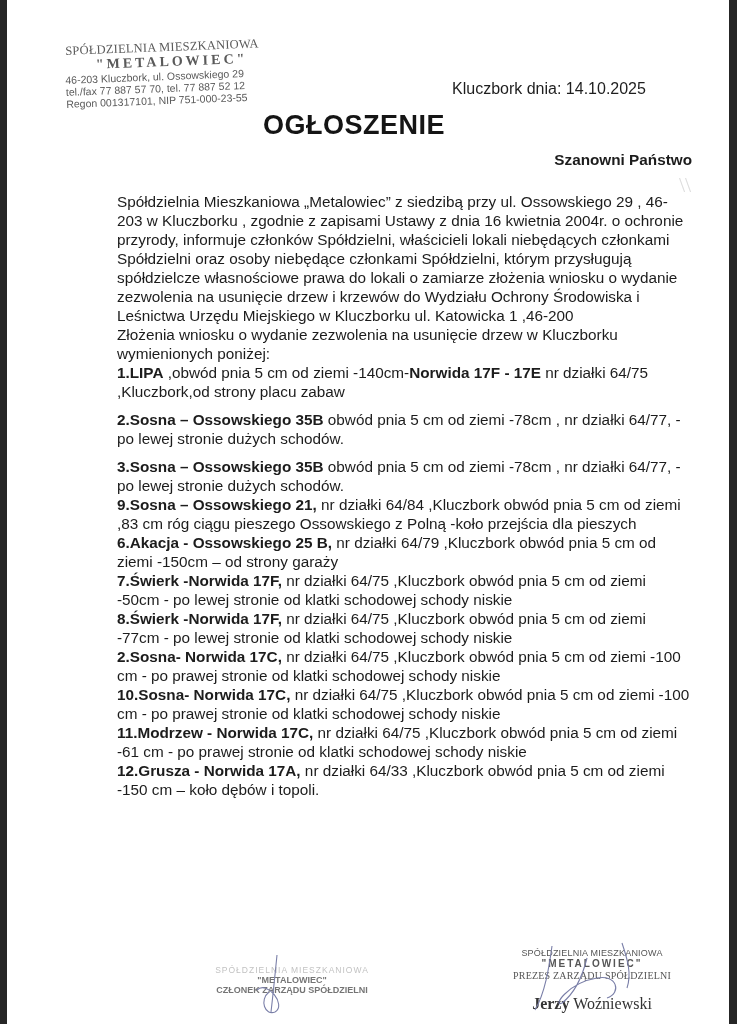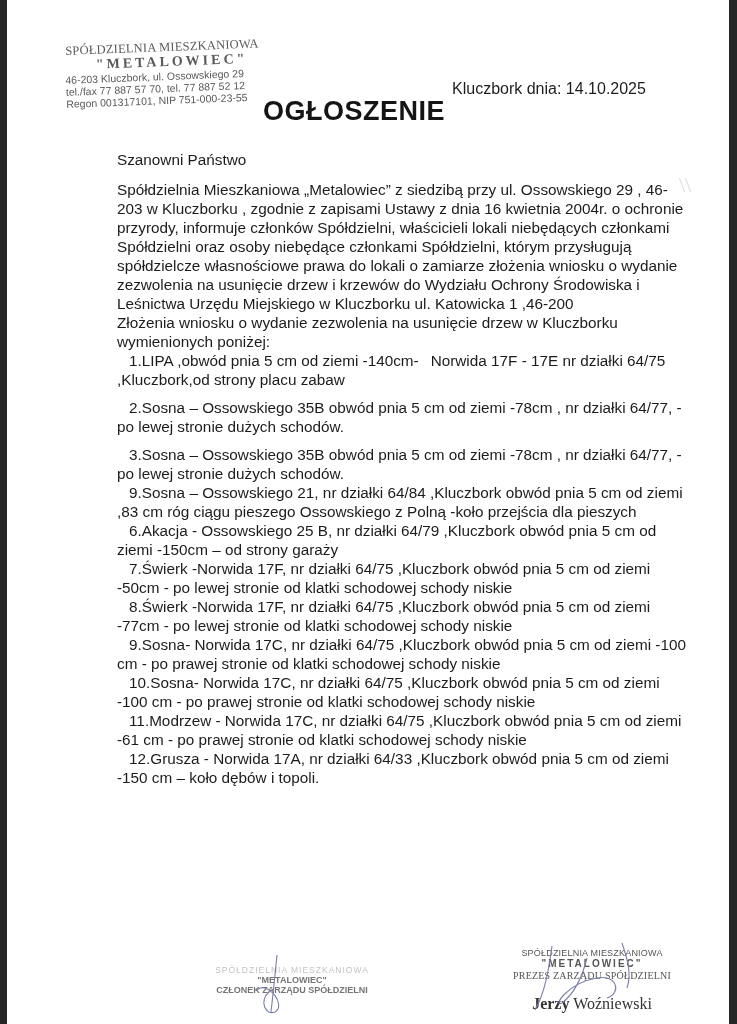--- a/index.html
+++ b/index.html
@@ -27,32 +27,32 @@
       font-family: "Liberation Serif", serif; font-size: 14px; font-weight: bold; letter-spacing: 3px;
       padding-left: 32px; margin-top: -1px;
     }
     .stamp-header .line {
       font-size: 10.5px; line-height: 12px; padding-left: 1px;
     }
     .date {
       position: absolute; left: 445px; top: 80px; font-size: 16px; color: #1e1e1e;
     }
     .title {
-      position: absolute; left: 256px; top: 96px; font-size: 27px; font-weight: bold; letter-spacing: 0.5px; color: #151515;
+      position: absolute; left: 256px; top: 110px; font-size: 27px; font-weight: bold; letter-spacing: 0.5px; color: #151515;
     }
     .body-text {
       position: absolute; left: 110px; top: 150px; width: 575px;
       font-size: 15.3px; line-height: 19px; color: #1c1c1c;
     }
-    .greeting { font-weight: normal; margin-bottom: 11px; }
+    .greeting { font-weight: bold; margin-bottom: 23px; text-align: right; }
     .para { margin: 0; }
     .items { margin-top: 0; }
     .item { margin: 0; }
     .item.gap { margin-top: 9px; }
-    .item b { font-weight: normal; margin-left: 12px; }
+    .item b { font-weight: bold; }
     .sig-left {
       position: absolute; left: 200px; top: 965px; width: 170px; text-align: center;
       color: #777; font-size: 8.5px; line-height: 10px; opacity: 0.9;
     }
     .sig-left .faint { color: #bbb; letter-spacing: 1px; }
     .sig-left .nm { font-weight: bold; color: #666; font-size: 9px; }
     .sig-right {
       position: absolute; left: 490px; top: 948px; width: 190px; text-align: center;
       color: #555;
     }
@@ -88,21 +88,21 @@
     <p class="para">Złożenia wniosku o wydanie zezwolenia na usunięcie drzew w Kluczborku wymienionych poniżej:</p>
 
     <div class="items">
       <div class="item"><b>1.LIPA</b><span> ,obwód pnia 5 cm  od ziemi -140cm-</span><b>Norwida 17F - 17E</b><span> nr działki 64/75 ,Kluczbork,od strony placu zabaw</span></div>
       <div class="item gap"><b>2.Sosna – Ossowskiego 35B</b><span> obwód pnia 5 cm  od ziemi -78cm , nr działki 64/77,  - po lewej stronie dużych schodów.</span></div>
       <div class="item gap"><b>3.Sosna – Ossowskiego 35B</b><span> obwód pnia 5 cm  od ziemi -78cm , nr działki 64/77,  - po lewej stronie dużych schodów.</span></div>
       <div class="item"><b>9.Sosna –  Ossowskiego 21,</b><span> nr działki 64/84  ,Kluczbork obwód pnia 5 cm od ziemi ,83 cm róg  ciągu pieszego Ossowskiego z Polną -koło przejścia dla pieszych</span></div>
       <div class="item"><b>6.Akacja - Ossowskiego 25 B,</b><span> nr działki 64/79 ,Kluczbork obwód pnia 5 cm od ziemi -150cm – od strony garaży</span></div>
       <div class="item"><b>7.Świerk  -Norwida 17F,</b><span> nr działki 64/75 ,Kluczbork obwód pnia 5 cm  od ziemi -50cm - po  lewej stronie  od klatki schodowej schody niskie</span></div>
       <div class="item"><b>8.Świerk  -Norwida 17F,</b><span> nr działki 64/75 ,Kluczbork obwód pnia 5 cm  od ziemi -77cm - po  lewej stronie  od klatki schodowej schody niskie</span></div>
-      <div class="item"><b>9.Sosna- Norwida 17C,</b><span> nr działki 64/75 ,Kluczbork obwód pnia 5 cm  od ziemi -100 cm - po  prawej stronie  od klatki schodowej schody niskie</span></div>
+      <div class="item"><b>2.Sosna- Norwida 17C,</b><span> nr działki 64/75 ,Kluczbork obwód pnia 5 cm  od ziemi -100 cm - po  prawej stronie  od klatki schodowej schody niskie</span></div>
       <div class="item"><b>10.Sosna- Norwida 17C,</b><span> nr działki 64/75 ,Kluczbork obwód pnia 5 cm  od ziemi -100 cm - po  prawej  stronie  od klatki schodowej schody niskie</span></div>
       <div class="item"><b>11.Modrzew - Norwida 17C,</b><span> nr działki 64/75 ,Kluczbork obwód pnia 5 cm  od ziemi -61 cm - po  prawej  stronie  od klatki schodowej schody niskie</span></div>
       <div class="item"><b>12.Grusza - Norwida 17A,</b><span> nr działki 64/33 ,Kluczbork obwód pnia 5 cm  od ziemi -150 cm – koło dębów i topoli.</span></div>
     </div>
   </div>
 
   <div class="sig-left">
     <div class="faint">SPÓŁDZIELNIA MIESZKANIOWA</div>
     <div class="nm">"METALOWIEC"</div>
     <div class="nm">CZŁONEK ZARZĄDU SPÓŁDZIELNI</div>

